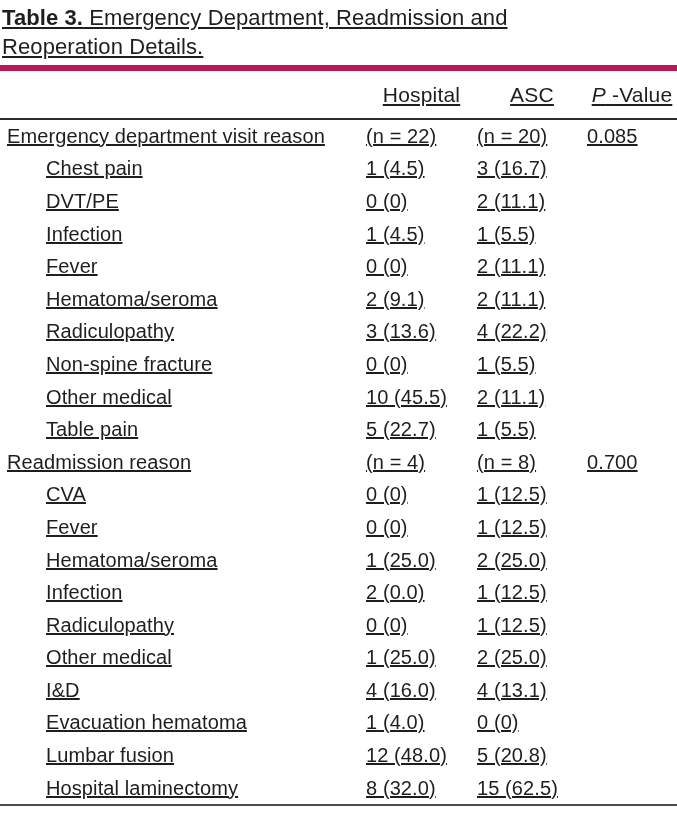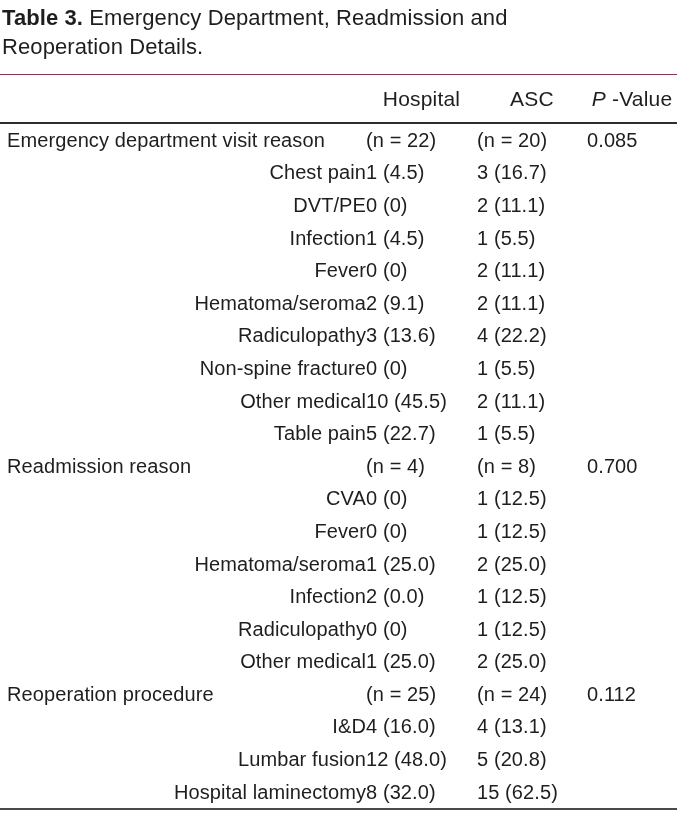--- a/index.html
+++ b/index.html
@@ -12,36 +12,37 @@
     height: 836px;
     overflow: hidden;
     font-family: "Liberation Sans", sans-serif;
     color: #1e1e1e;
     -webkit-font-smoothing: antialiased;
   }
   .page {
     width: 606px;
     height: 836px;
     box-sizing: border-box;
+    text-decoration: underline;
   }
   .caption {
     font-size: 22px;
     line-height: 29px;
     padding: 3px 0 0 2px;
     letter-spacing: 0.1px;
   }
   .caption .bold {
     font-weight: bold;
   }
   table.stats {
     width: 677px;
     border-collapse: collapse;
     table-layout: fixed;
-    margin-top: 13px;
-    border-top: 1px solid #be185d;
+    margin-top: 4px;
+    border-top: 6px solid #be185d;
     border-bottom: 2px solid #4a4a4a;
   }
   col.c-label    { width: 366px; }
   col.c-hospital { width: 111px; }
   col.c-asc      { width: 110px; }
   col.c-pvalue   { width: 90px;  }
   thead th {
     font-weight: normal;
     font-size: 21px;
     height: 47px;
@@ -57,21 +58,21 @@
   tbody td {
     font-size: 20px;
     height: 32.6px;
     padding: 0;
     vertical-align: middle;
     white-space: nowrap;
     overflow: hidden;
     letter-spacing: 0.1px;
   }
   td.label-cell.section { padding-left: 7px; }
-  td.label-cell.indent  { padding-left: 22px; text-align: right; }
+  td.label-cell.indent  { padding-left: 46px; }
   td.num-cell { text-align: left; }
   td.p-cell   { text-align: left; }
 </style>
 </head>
 <body>
 
 <div class="page">
 
   <div class="caption"><span class="bold">Table 3.</span><span> Emergency Department, Readmission and Reoperation Details.</span></div>
 
@@ -187,32 +188,32 @@
           <td class="num-cell">1 (12.5)</td>
           <td class="p-cell"></td>
         </tr>
         <tr>
           <td class="label-cell indent">Other medical</td>
           <td class="num-cell">1 (25.0)</td>
           <td class="num-cell">2 (25.0)</td>
           <td class="p-cell"></td>
         </tr>
         <tr>
-          <td class="label-cell section">Reoperation procedure</td>
-          <td class="num-cell">(n = 25)</td>
-          <td class="num-cell">(n = 24)</td>
-          <td class="p-cell">0.112</td>
-        </tr>
-        <tr>
           <td class="label-cell indent">I&amp;D</td>
           <td class="num-cell">4 (16.0)</td>
           <td class="num-cell">4 (13.1)</td>
           <td class="p-cell"></td>
         </tr>
         <tr>
+          <td class="label-cell indent">Evacuation hematoma</td>
+          <td class="num-cell">1 (4.0)</td>
+          <td class="num-cell">0 (0)</td>
+          <td class="p-cell"></td>
+        </tr>
+        <tr>
           <td class="label-cell indent">Lumbar fusion</td>
           <td class="num-cell">12 (48.0)</td>
           <td class="num-cell">5 (20.8)</td>
           <td class="p-cell"></td>
         </tr>
         <tr>
           <td class="label-cell indent">Hospital laminectomy</td>
           <td class="num-cell">8 (32.0)</td>
           <td class="num-cell">15 (62.5)</td>
           <td class="p-cell"></td>

